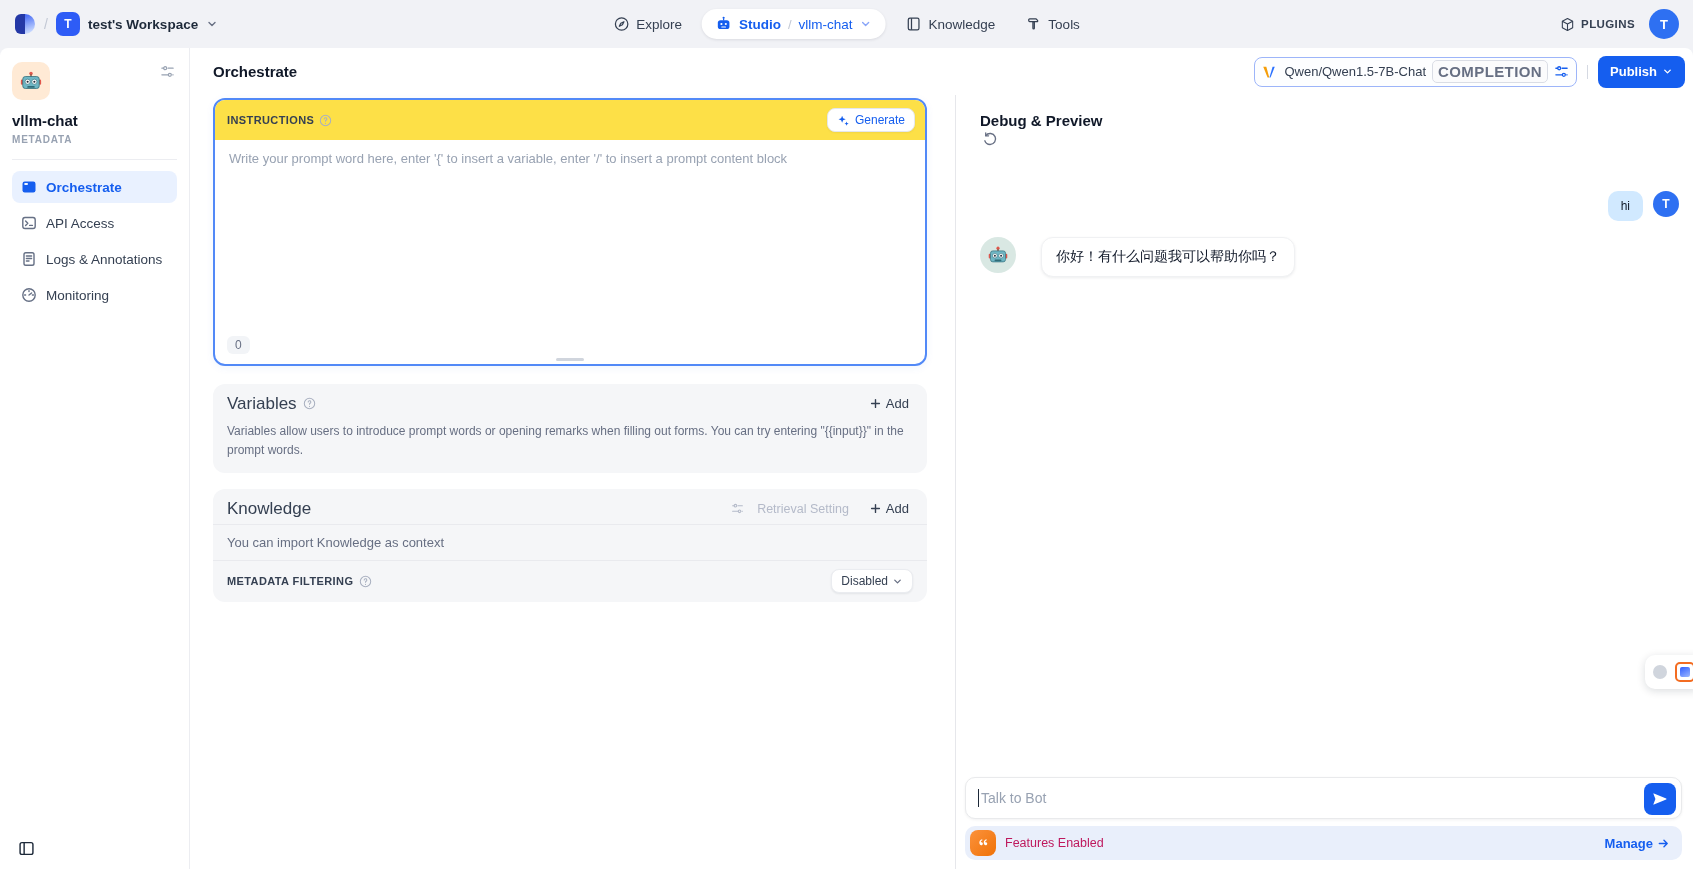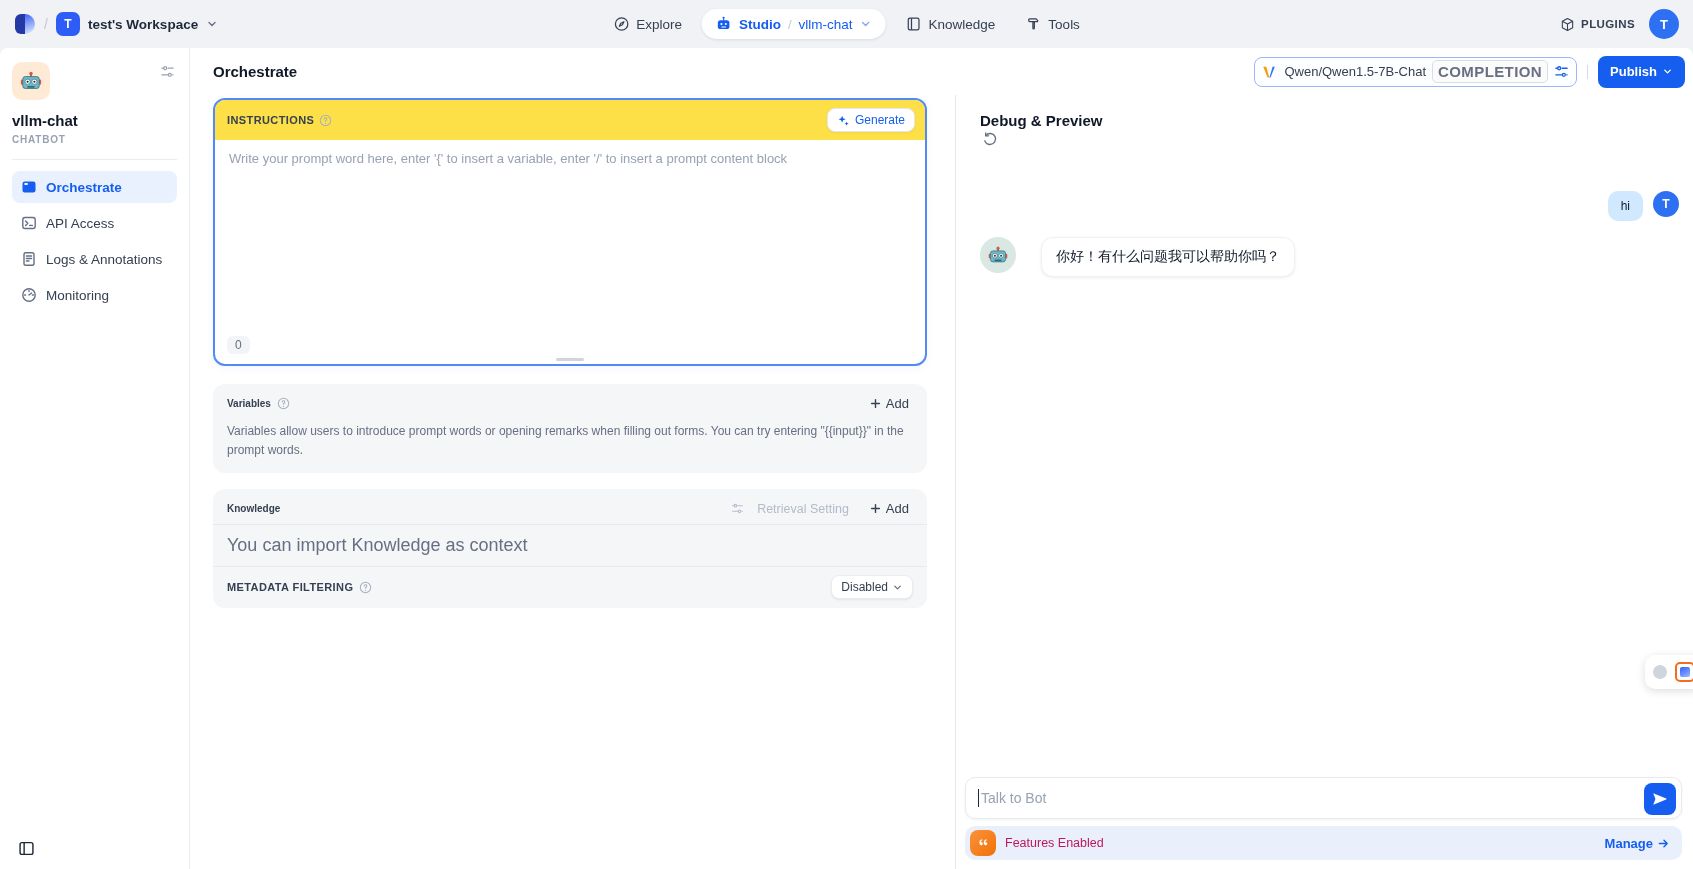--- a/index.html
+++ b/index.html
@@ -94,30 +94,30 @@
   .prompt-editor { padding:11px 14px; font-size:13px; color:#98A2B2; cursor:text; height:180px; }
   .char-badge { position:absolute; left:12px; bottom:10px; background:#F2F4F7; border-radius:6px;
     padding:2px 8px; font-size:12px; color:#676F83; }
   .resize-handle { position:absolute; bottom:3px; left:50%; transform:translateX(-50%);
     width:28px; height:3px; border-radius:2px; background:#D0D5DD; cursor:ns-resize; }
 
   
   .gray-card { background:#F5F6F8; border-radius:12px; }
   .variables-card { margin-top:18px; }
   .card-head { display:flex; align-items:center; justify-content:space-between; padding:9px 14px 5px; }
-  .card-title { font-size:10px; font-weight:700; color:#354052; display:flex; gap:6px; align-items:center; }
+  .card-title { font-size:17px; font-weight:400; color:#354052; display:flex; gap:6px; align-items:center; }
   .add-btn { display:flex; align-items:center; gap:4px; font-size:13px; font-weight:500;
     color:#354052; cursor:pointer; padding:3px 4px; border-radius:6px; }
   .variables-desc { padding:3px 14px 14px; font-size:12px; line-height:1.55; color:#676F83; }
   .knowledge-card { margin-top:16px; }
   .k-actions { display:flex; align-items:center; gap:16px; }
   .retrieval-btn { display:flex; gap:13px; align-items:center; font-size:12.5px; font-weight:500;
     color:#B4BAC9; cursor:default; }
   .card-divider { height:1px; background:#E9EAEE; }
-  .k-desc { padding:10px 14px; font-size:18px; color:#676F83; }
+  .k-desc { padding:10px 14px; font-size:13px; color:#676F83; }
   .meta-row { display:flex; align-items:center; justify-content:space-between; padding:8px 14px 9px; }
   .meta-label { font-size:11px; font-weight:700; letter-spacing:.4px; color:#354052;
     display:flex; gap:6px; align-items:center; }
   .disabled-btn { background:#fff; border-radius:8px; padding:4px 9px; font-size:12px; font-weight:500;
     color:#354052; display:flex; gap:4px; align-items:center; border:1px solid #EAECF0;
     box-shadow:0 1px 2px rgba(16,24,40,.08); cursor:pointer; font-family:inherit; }
 
   
   .debug-head { display:flex; justify-content:space-between;
     padding:17px 16px 8px 24px;flex-direction:column; }
@@ -269,21 +269,21 @@
       <span class="app-settings">
         <svg width="15" height="15" viewBox="0 0 16 16" fill="none" stroke="currentColor" stroke-width="1.3" stroke-linecap="round">
             <circle cx="5.5" cy="4.5" r="1.6"></circle>
             <path d="M8.6 4.5H14M2 4.5h1.9"></path>
             <circle cx="10.5" cy="11.5" r="1.6"></circle>
             <path d="M2 11.5h6.9M13.6 11.5H14"></path>
           </svg>
       </span>
     </div>
     <div class="app-name">vllm-chat</div>
-    <div class="app-type">CHATBOT</div>
+    <div class="app-type">METADATA</div>
     <div class="sb-divider"></div>
 
     <div class="side-item active">
       <span class="si-icon">
         <svg width="16" height="16" viewBox="0 0 16 16">
             <rect x="1.5" y="2.5" width="13" height="11" rx="2.2" fill="currentColor"></rect>
             <rect x="3.2" y="4.1" width="3.8" height="1.8" rx=".9" fill="#fff" opacity=".95"></rect>
           </svg>
       </span>
       <span>Orchestrate</span>

